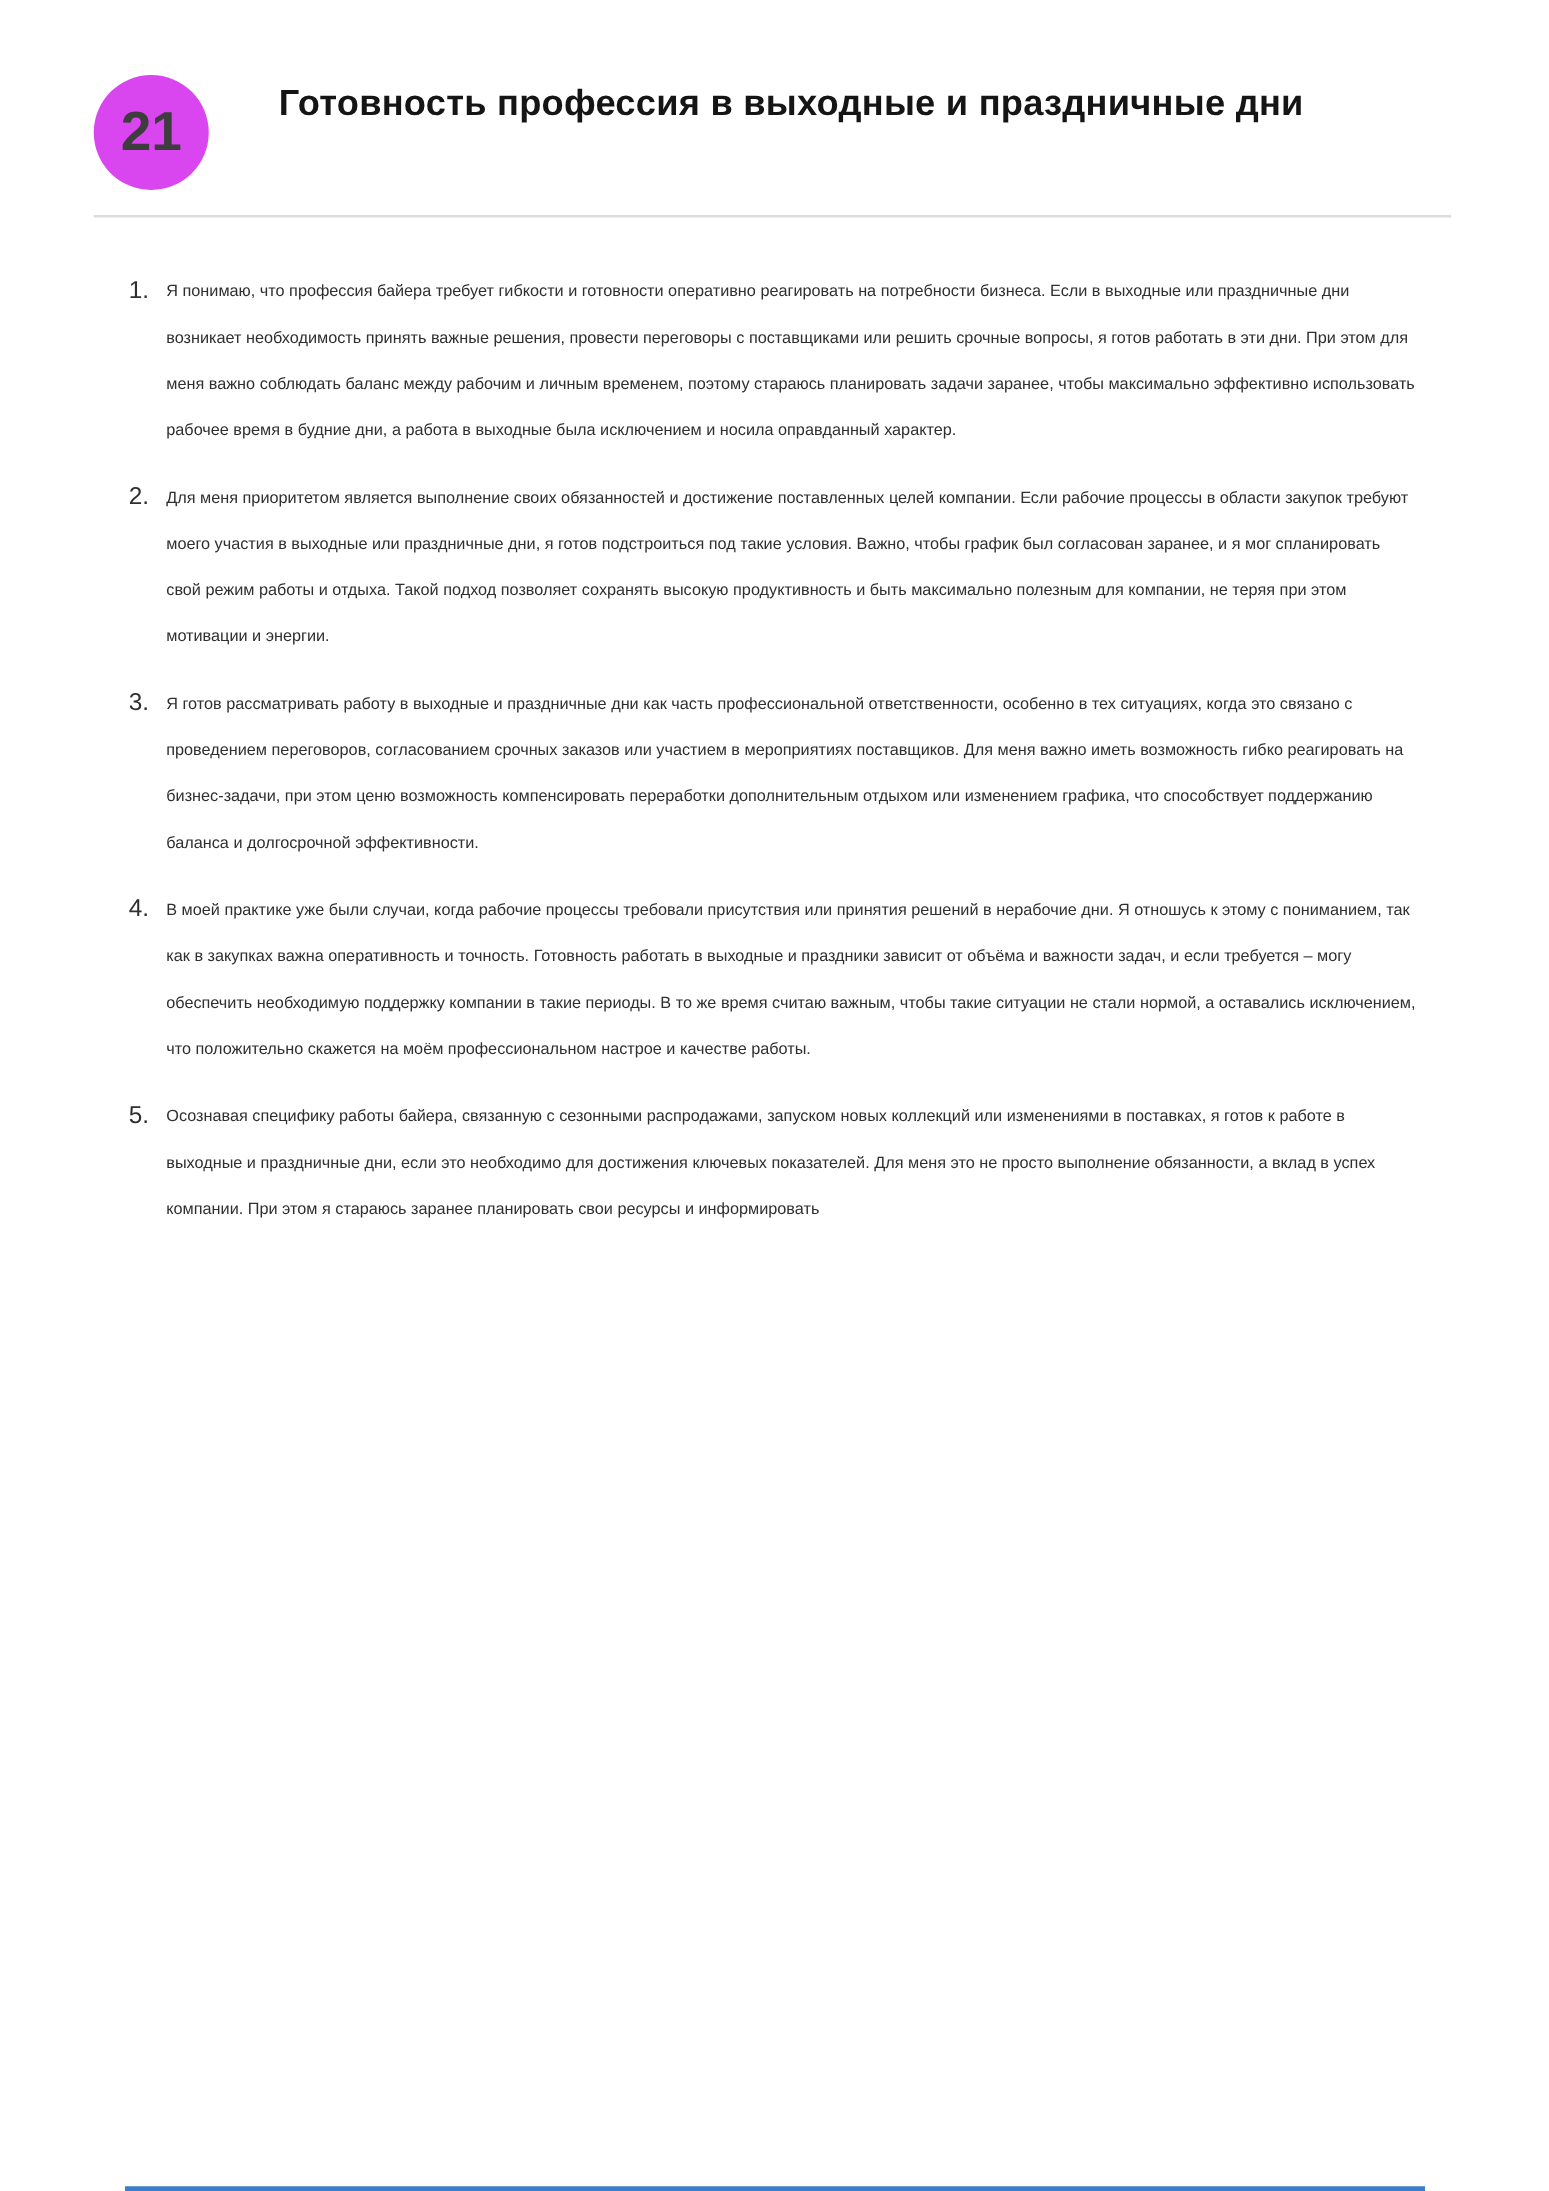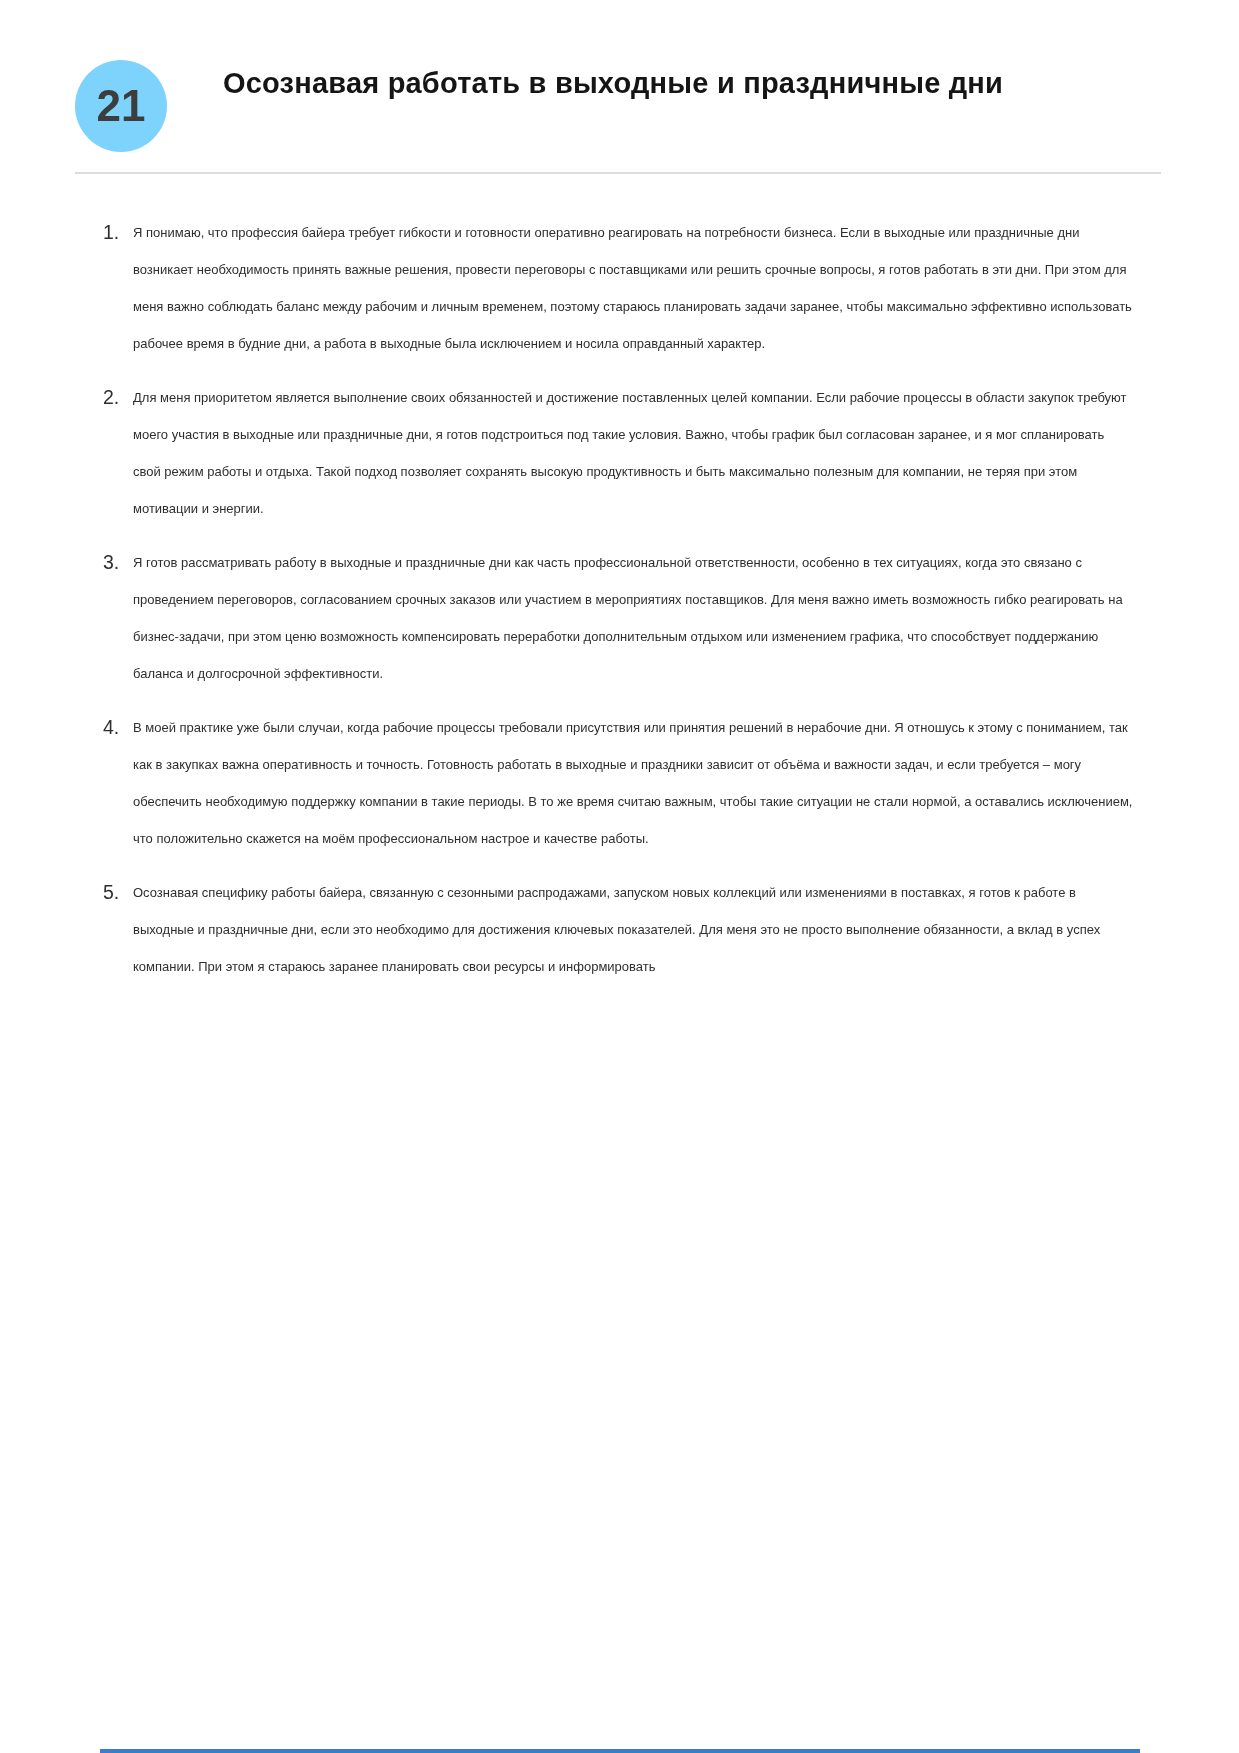--- a/index.html
+++ b/index.html
@@ -23,21 +23,21 @@
     display: flex;
     align-items: flex-start;
     border-bottom: 2px solid #dcdcdc;
     padding-bottom: 20px;
   }
   .badge {
     flex: 0 0 auto;
     width: 92px;
     height: 92px;
     border-radius: 50%;
-    background: #7dd3fc;
+    background: #d946ef;
     color: #3d3d3d;
     font-size: 44px;
     font-weight: 700;
     display: flex;
     align-items: center;
     justify-content: center;
     margin-top: 10px;
     text-align: center;
   }
   .title {
@@ -81,21 +81,21 @@
     background: #3a7dc9;
   }
 </style>
 </head>
 <body>
 
 <div class="page">
 
   <div class="header">
     <div class="badge">21</div>
-    <h1 class="title">Осознавая работать в выходные и праздничные дни</h1>
+    <h1 class="title">Готовность профессия в выходные и праздничные дни</h1>
   </div>
 
   <div class="list">
 
     <div class="list-item">
       <span class="item-number">1.</span>
       <span class="item-text">Я понимаю, что профессия байера требует гибкости и готовности оперативно реагировать на потребности бизнеса. Если в выходные или праздничные дни возникает необходимость принять важные решения, провести переговоры с поставщиками или решить срочные вопросы, я готов работать в эти дни. При этом для меня важно соблюдать баланс между рабочим и личным временем, поэтому стараюсь планировать задачи заранее, чтобы максимально эффективно использовать рабочее время в будние дни, а работа в выходные была исключением и носила оправданный характер.</span>
     </div>
 
     <div class="list-item">

